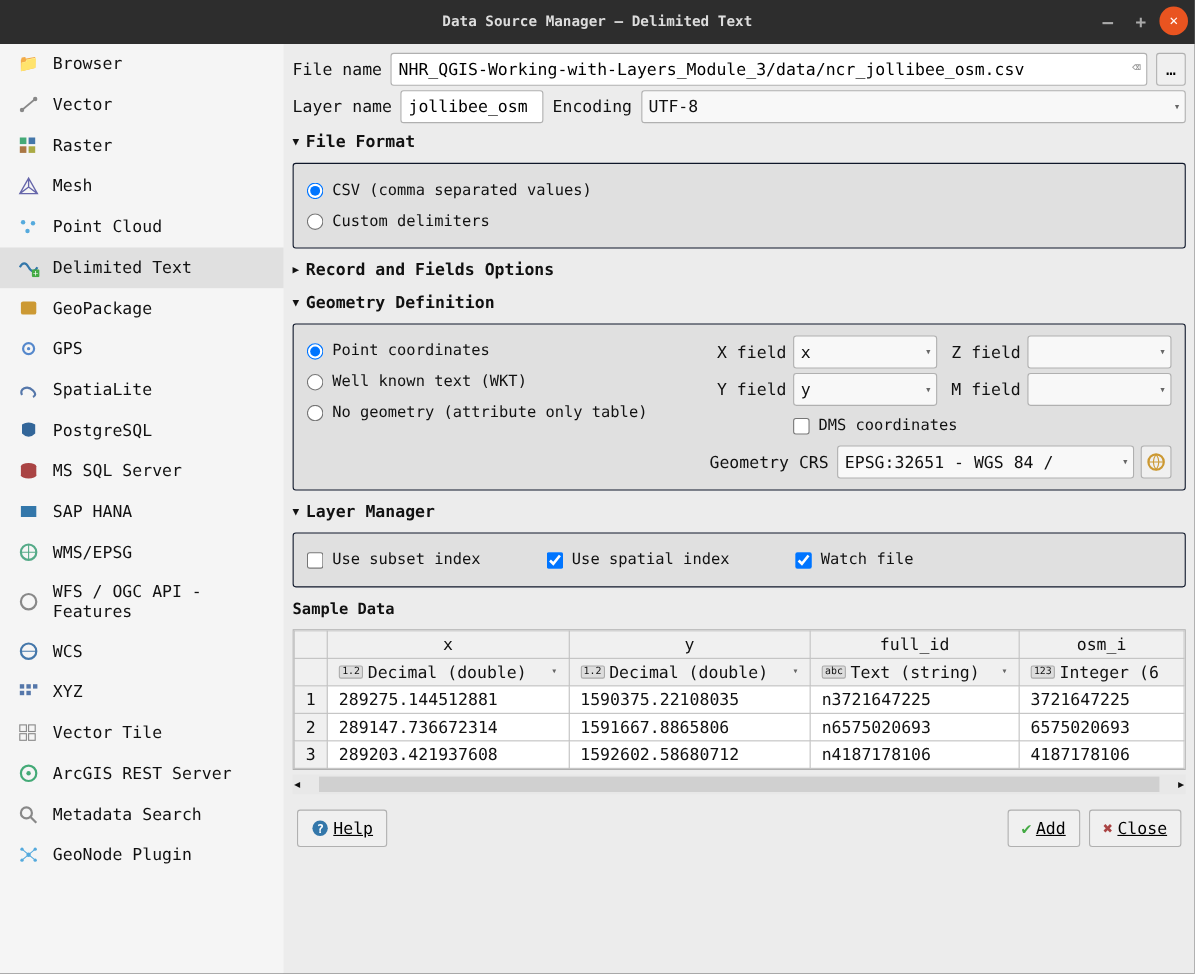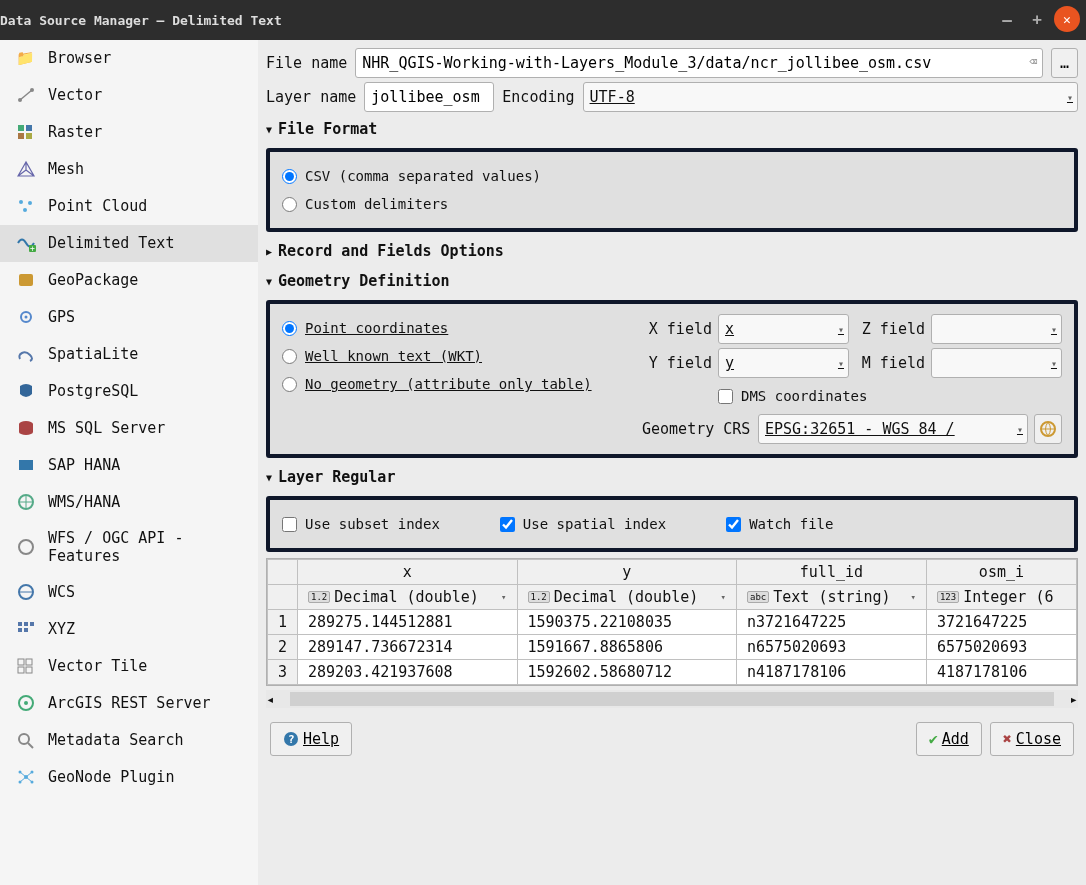--- a/index.html
+++ b/index.html
@@ -1,41 +1,41 @@
 <!DOCTYPE html>
 <html><head>
 <meta charset="utf-8">
 <style>
 * { box-sizing: border-box; margin: 0; padding: 0; }
 body { font-family: "DejaVu Sans Mono", "Courier New", monospace; font-size: 14px; background: #3a3a3a; width: 1086px; height: 885px; overflow: hidden; }
 .window { width: 1086px; height: 885px; background: #222; display: flex; flex-direction: column; }
-.titlebar { height: 40px; background: #2d2d2d; display: flex; align-items: center; position: relative; color: #ddd; font-size: 13px; font-weight: bold; }
+.titlebar { height: 40px; background: #2d2d2d; display: flex; align-items: center; justify-content: center; position: relative; color: #ddd; font-size: 13px; font-weight: bold; }
 .titlebar .ctrls { position: absolute; right: 6px; top: 6px; display: flex; gap: 4px; }
 .titlebar .wbtn { width: 26px; height: 26px; border-radius: 13px; display: flex; align-items: center; justify-content: center; color: #fff; font-weight: bold; cursor: pointer; }
 .titlebar .min, .titlebar .max { background: transparent; color: #aaa; font-size: 16px; }
 .titlebar .close { background: #e95420; color: #fff; font-size: 13px; }
 .body-area { flex: 1; display: flex; background: #e8e8e8; }
 .sidebar { width: 258px; background: #f5f5f5; overflow-y: auto; }
 .sidebar-item { display: flex; align-items: center; gap: 10px; padding: 8px 10px 8px 14px; color: #111; cursor: pointer; border-bottom: 1px solid transparent; font-size: 15px; }
 .sidebar-item.sel { background: #e0e0e0; }
 .sidebar-item .ic { width: 24px; height: 20px; display: inline-flex; align-items: center; justify-content: center; flex-shrink: 0; }
 .main { flex: 1; display: flex; flex-direction: column; background: #ececec; color: #111; padding: 8px 8px 8px 8px; gap: 4px; overflow: hidden; }
 .row { display: flex; align-items: center; gap: 8px; }
 .row label { white-space: nowrap; font-size: 15px; }
 input[type=text], .combo { font-family: inherit; font-size: 15px; padding: 4px 6px; border: 1px solid #b0b0b0; background: #fff; border-radius: 3px; height: 30px; }
-.combo { display: flex; align-items: center; justify-content: space-between; background: #f8f8f8; cursor: pointer; padding-right: 4px; text-decoration: underline; }
+.combo { display: flex; align-items: center; justify-content: space-between; background: #f8f8f8; cursor: pointer; padding-right: 4px; }
 .combo .arr { font-size: 10px; color: #666; }
 .btn { border: 1px solid #b0b0b0; background: #f0f0f0; border-radius: 3px; height: 30px; padding: 0 8px; display: inline-flex; align-items: center; cursor: pointer; font-family: inherit; font-size: 15px; }
 .sect-hdr { display: flex; align-items: center; gap: 6px; font-weight: bold; font-size: 15px; padding: 4px 0; cursor: pointer; }
 .sect-hdr .tri { font-size: 10px; }
-.group { background: #e0e0e0; border: 4px solid #0f172a; border-radius: 3px; padding: 10px 12px; margin: 2px 0; }
+.group { background: #e0e0e0; border: 1px solid #0f172a; border-radius: 3px; padding: 10px 12px; margin: 2px 0; }
 .radio-row, .chk-row { display: flex; align-items: center; gap: 8px; padding: 6px 0; }
 input[type=radio], input[type=checkbox] { width: 15px; height: 15px; cursor: pointer; }
 .geom-grid { display: flex; }
-.geom-left { flex: 1; text-decoration: underline; }
+.geom-left { flex: 1; }
 .geom-right { width: 420px; display: flex; flex-direction: column; gap: 4px; }
 .field-row { display: flex; align-items: center; gap: 6px; }
 .field-row label { width: 70px; text-align: right; font-size: 15px; }
 .field-row .combo { flex: 1; min-width: 100px; }
 .table-wrap { border: 1px solid #b0b0b0; background: #fff; overflow: auto; }
 table { border-collapse: collapse; font-size: 15px; width: 100%; }
 th, td { border: 1px solid #c0c0c0; padding: 3px 10px; text-align: left; white-space: nowrap; background: #fff; }
 th { background: #f0f0f0; font-weight: normal; text-align: center; }
 .rownum { background: #f0f0f0; text-align: center; width: 24px; }
 .type-cell { display: flex; align-items: center; gap: 4px; }
@@ -167,21 +167,21 @@
           </span>
           <span>SAP HANA</span>
         </div>
       <div class="sidebar-item">
           <span class="ic">
             <svg width="20" height="18">
               <circle cx="10" cy="9" r="7" fill="none" stroke="#5a8" stroke-width="2"></circle>
               <path d="M3 9 L17 9 M10 2 L10 16" stroke="#5a8" stroke-width="1"></path>
             </svg>
           </span>
-          <span>WMS/HANA</span>
+          <span>WMS/EPSG</span>
         </div>
       <div class="sidebar-item">
           <span class="ic">
             <svg width="20" height="18">
               <circle cx="10" cy="9" r="7" fill="none" stroke="#888" stroke-width="2"></circle>
             </svg>
           </span>
           <span>WFS / OGC API - Features</span>
         </div>
       <div class="sidebar-item">
@@ -346,37 +346,38 @@
                   <circle cx="9" cy="9" r="7" fill="none" stroke="#c93" stroke-width="2"></circle>
                   <path d="M2 9 L16 9 M9 2 Q14 9 9 16 Q4 9 9 2" fill="none" stroke="#c93"></path>
                 </svg>
               </button>
           </div>
         </div>
       </div>
 
       <div class="sect-hdr">
           <span class="tri">▼</span>
-          <span>Layer Regular</span>
+          <span>Layer Manager</span>
         </div>
       <div class="group" style="display:flex;gap:60px">
         <div class="chk-row">
             <input type="checkbox" style="">
             <span>Use subset index</span>
           </div>
         <div class="chk-row">
             <input type="checkbox" checked="" style="">
             <span>Use spatial index</span>
           </div>
         <div class="chk-row">
             <input type="checkbox" checked="" style="">
             <span>Watch file</span>
           </div>
       </div>
 
+      <div style="font-weight:bold;padding:6px 0">Sample Data</div>
       <div class="table-wrap">
         <table>
           <tbody>
               <tr>
                 <th class="rownum"></th>
                 <th>x</th>
                 <th>y</th>
                 <th>full_id</th>
                 <th>osm_i</th>
               </tr>

